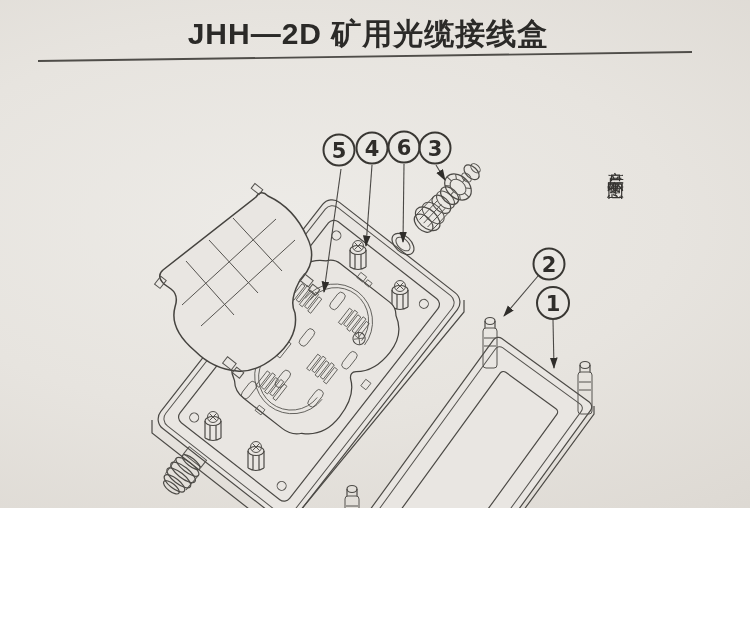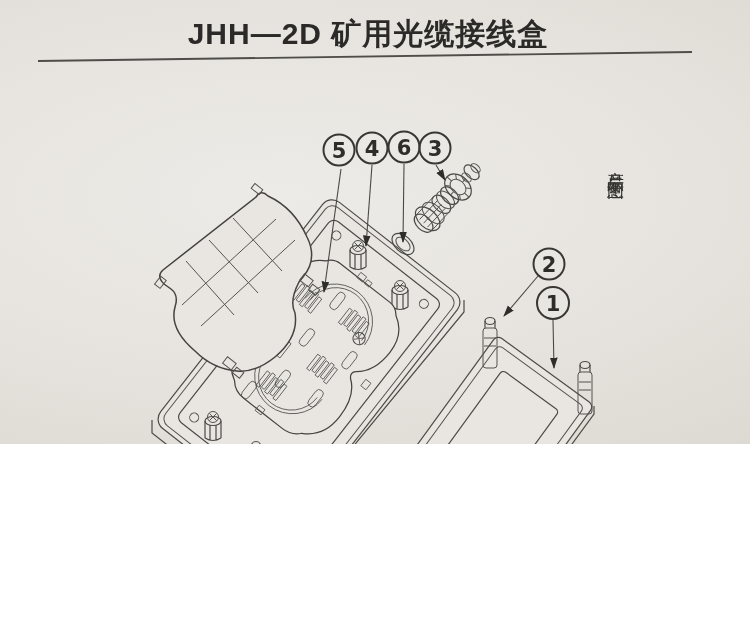--- a/index.html
+++ b/index.html
@@ -1,17 +1,17 @@
 <!DOCTYPE html>
 <html><head>
 <meta charset="utf-8">
 <style>
   html,body{margin:0;padding:0;}
   .page{
-    position:relative;width:750px;height:444px;overflow:hidden;
+    position:relative;width:750px;height:508px;overflow:hidden;
     background:
       radial-gradient(130% 95% at 38% 44%, #edebe7 0%, #e7e4df 40%, #dedad4 72%, #d5d1ca 100%);
     font-family:"Liberation Sans","DejaVu Sans",sans-serif;
   }
   .title{
     position:absolute;top:14px;left:0;width:736px;text-align:center;
     font-size:30px;font-weight:bold;letter-spacing:1px;color:#2b2a28;
   }
   .side-label{
     position:absolute;top:158px;left:604px;

